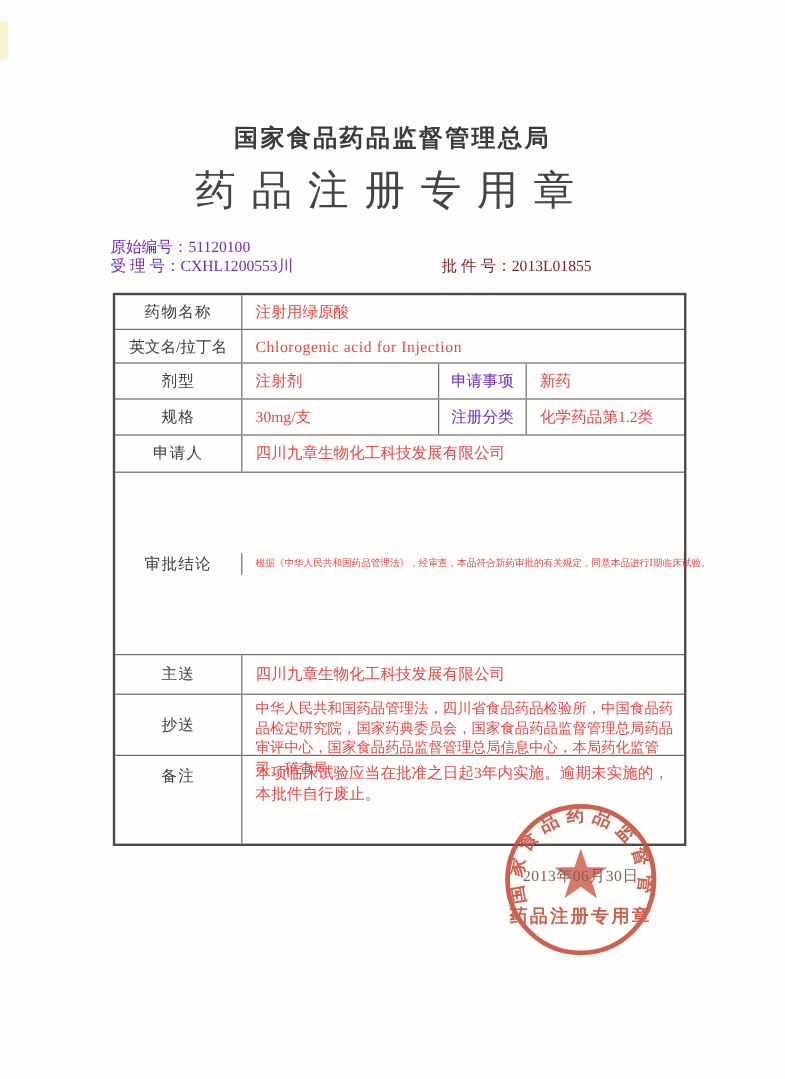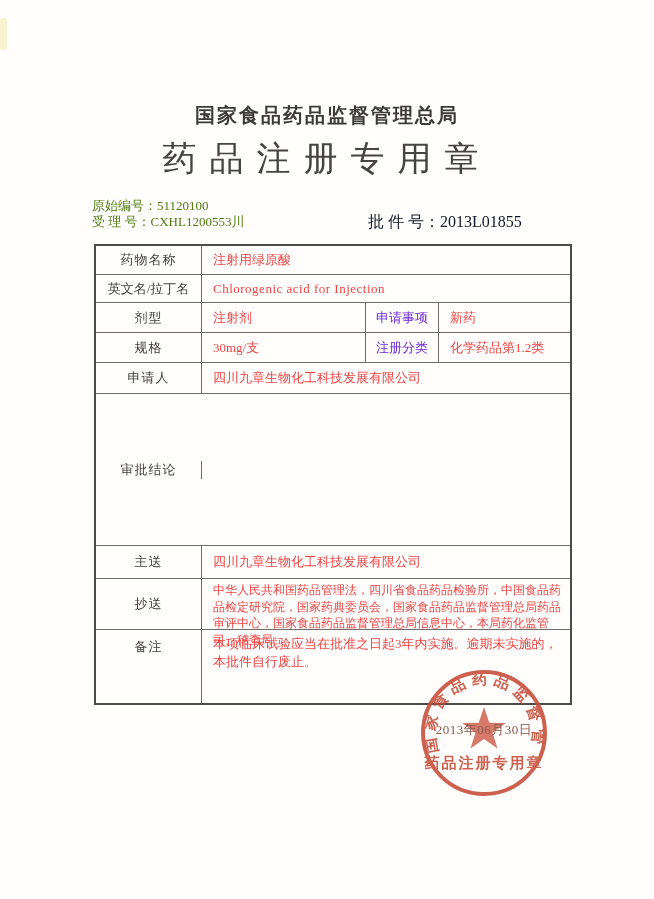--- a/index.html
+++ b/index.html
@@ -19,25 +19,25 @@
   .agency{
     position:absolute;top:102px;left:0;width:654px;
     text-align:center;font-size:20px;font-weight:bold;
     letter-spacing:2px;color:#3c3b39;
   }
   .doc-title{
     position:absolute;top:136px;left:0;width:654px;
     text-align:center;font-size:34px;font-weight:500;
     letter-spacing:13px;color:#454442;
   }
-  .meta{position:absolute;left:92px;top:198px;font-size:13px;color:#4d7c0f;}
+  .meta{position:absolute;left:92px;top:198px;font-size:13px;color:#6d28d9;}
   .meta-line{height:16px;line-height:16px;}
   .meta-approval{
     position:absolute;left:368px;top:214px;
-    font-size:16px;height:16px;line-height:16px;color:#0f172a;
+    font-size:13px;height:16px;line-height:16px;color:#7f1d1d;
   }
   
   .approval-table{
     position:absolute;left:94px;top:244px;width:478px;
     border:2px solid #4c4b49;
     box-sizing:border-box;
     background:transparent;
     font-size:13px;
   }
   .row{display:flex;border-bottom:1px solid #6e6d6a;box-sizing:border-box;}
@@ -117,20 +117,21 @@
       <div class="cell-value">化学药品第1.2类</div>
     </div>
 
     <div class="row h31">
       <div class="cell-label">申请人</div>
       <div class="cell-value">四川九章生物化工科技发展有限公司</div>
     </div>
 
     <div class="row h152">
       <div class="cell-label">审批结论</div>
+      <div class="cell-value conclusion-text">根据《中华人民共和国药品管理法》，经审查，本品符合新药审批的有关规定，同意本品进行Ⅰ期临床试验。</div>
     </div>
 
     <div class="row h33">
       <div class="cell-label">主送</div>
       <div class="cell-value">四川九章生物化工科技发展有限公司</div>
     </div>
 
     <div class="row h51">
       <div class="cell-label">抄送</div>
       <div class="cell-value cc-text">中华人民共和国药品管理法，四川省食品药品检验所，中国食品药品检定研究院，国家药典委员会，国家食品药品监督管理总局药品审评中心，国家食品药品监督管理总局信息中心，本局药化监管司、稽查局。</div>

